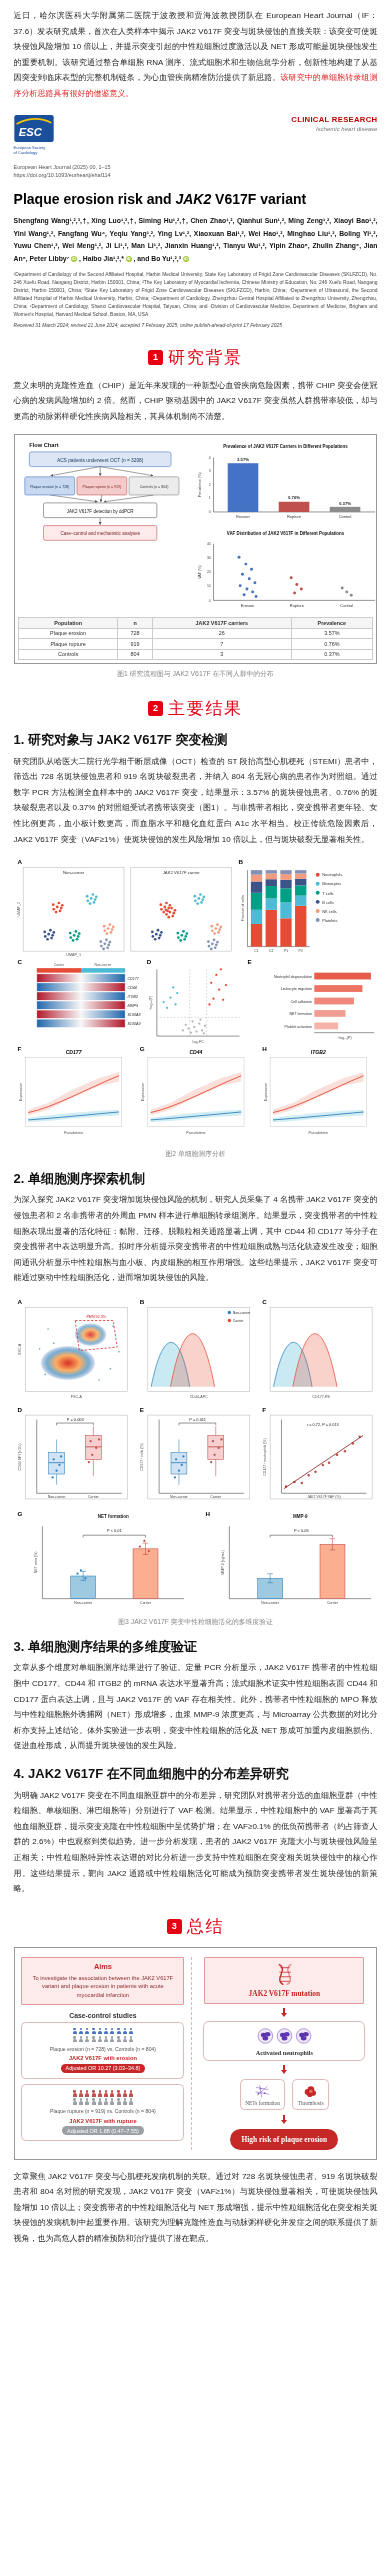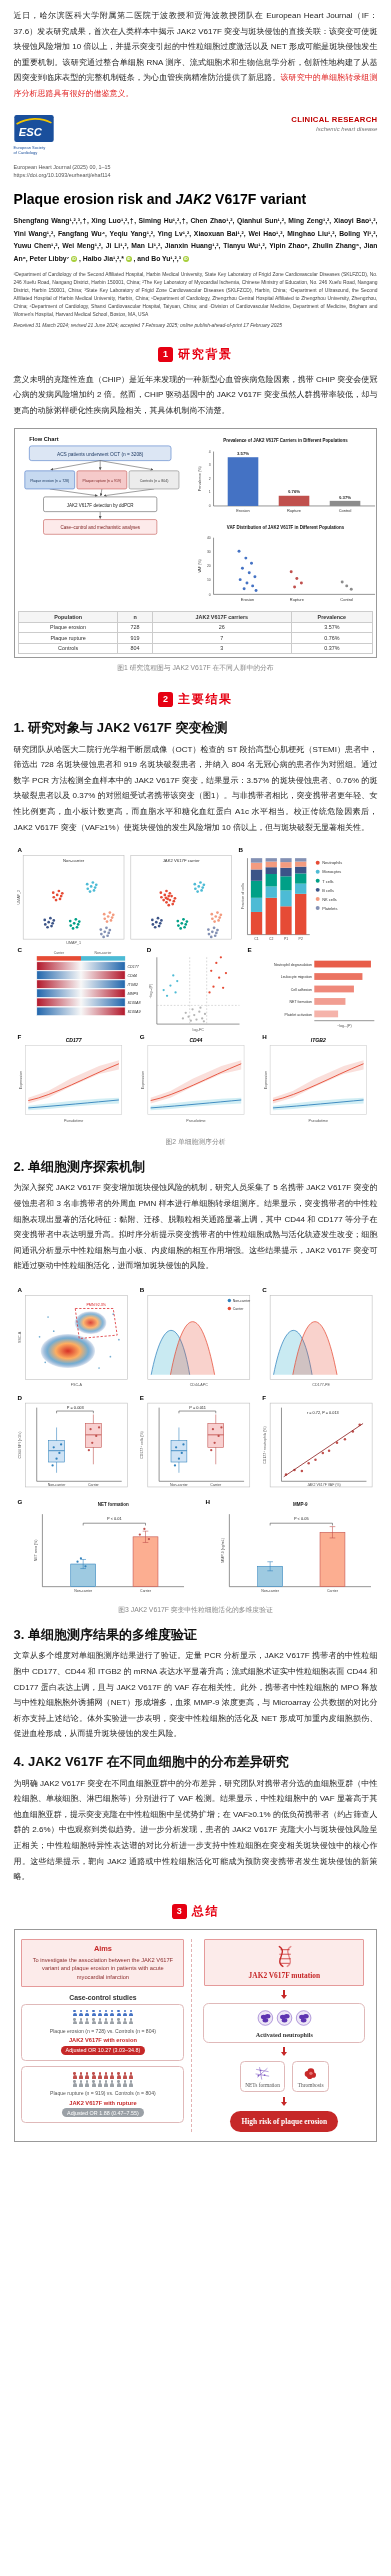--- a/index.html
+++ b/index.html
@@ -16,21 +16,21 @@
   .jcat{color:#c00000;font-weight:bold;font-size:7.7px;letter-spacing:0.3px;}
   .jsub{color:#777;font-size:6px;font-style:italic;margin-top:2.3px;}
   h1.title{font-size:14px;line-height:1.25;margin:11.3px 0 6.8px;color:#000;font-weight:bold;}
   .authors{font-size:6.8px;font-weight:bold;line-height:1.85;text-align:justify;margin:0 0 5.7px;color:#111;}
   .orcid{display:inline-block;width:6.2px;height:6.2px;border-radius:50%;background:#a6ce39;color:#fff;font-size:3.7px;font-weight:bold;text-align:center;line-height:6.2px;vertical-align:middle;margin:0 1.7px;}
   .affil{font-size:4.9px;color:#444;line-height:1.6;text-align:justify;}
   .received{font-size:4.9px;color:#444;margin-top:4.5px;font-style:italic;}
   
   .badge{display:flex;align-items:center;justify-content:center;gap:5.1px;margin:18px 0 9px;}
   .badge-num{width:14.7px;height:14.7px;border-radius:2.8px;background:#e60012;color:#fff;font-size:9px;font-weight:bold;display:flex;align-items:center;justify-content:center;}
-  .badge-title{font-size:12px;font-weight:bold;color:#e60012;letter-spacing:1.7px;}
+  .badge-title{font-size:17px;font-weight:normal;color:#e60012;letter-spacing:1.7px;}
   h3.sub{font-size:13px;font-weight:bold;margin:11.3px 0 4.5px;color:#111;}
   
   .figure{margin:9px 0 2.3px;}
   .fig-border{border:0.6px solid #999;padding:3.4px;background:#fff;}
   .fig-caption{text-align:center;font-size:6.8px;color:#888;margin:4.5px 0 1.1px;}
   table.mini{width:100%;border-collapse:collapse;font-size:5.4px;margin-top:3.4px;}
   table.mini th,table.mini td{border:0.6px solid #ccc;padding:1.7px 2.3px;text-align:center;color:#333;}
   table.mini th{background:#f5f5f5;font-weight:bold;}
   
   .ga{display:grid;grid-template-columns:1fr 1.05fr;padding:5.7px 3.4px;}
@@ -450,21 +450,21 @@
           <text transform="translate(14,417) rotate(-90)">Expression</text>
           <text transform="translate(230,417) rotate(-90)">Expression</text>
           <text transform="translate(446,417) rotate(-90)">Expression</text>
         </g>
       </svg>
     </div>
     <div class="fig-caption">图2 单细胞测序分析</div>
   </div>
 
   <h3 class="sub">2. 单细胞测序探索机制</h3>
-  <p class="zh">为深入探究 JAK2 V617F 突变增加斑块侵蚀风险的机制，研究人员采集了 5 名携带 JAK2 V617F 突变的侵蚀患者和 3 名非携带者的外周血 PMN 样本进行单细胞转录组测序。结果显示，突变携带者的中性粒细胞表现出显著的活化特征：黏附、迁移、脱颗粒相关通路显著上调，其中 CD44 和 CD177 等分子在突变携带者中表达明显升高。拟时序分析提示突变携带者的中性粒细胞成熟与活化轨迹发生改变；细胞间通讯分析显示中性粒细胞与血小板、内皮细胞的相互作用增强。这些结果提示，JAK2 V617F 突变可能通过驱动中性粒细胞活化，进而增加斑块侵蚀的风险。</p>
+  <p class="zh">为深入探究 JAK2 V617F 突变增加斑块侵蚀风险的机制，研究人员采集了 4 名携带 JAK2 V617F 突变的侵蚀患者和 2 名非携带者的外周血 PMN 样本进行单细胞转录组测序。结果显示，突变携带者的中性粒细胞表现出显著的活化特征：黏附、迁移、脱颗粒相关通路显著上调，其中 CD44 和 CD177 等分子在突变携带者中表达明显升高。拟时序分析提示突变携带者的中性粒细胞成熟与活化轨迹发生改变；细胞间通讯分析显示中性粒细胞与血小板、内皮细胞的相互作用增强。这些结果提示，JAK2 V617F 突变可能通过驱动中性粒细胞活化，进而增加斑块侵蚀的风险。</p>
 
   <div class="figure">
     <div>
       <svg width="365" height="315" viewBox="0 0 644 556">
         <defs>
           <radialGradient id="fc1">
               <stop offset="0" stop-color="#d73027"></stop>
               <stop offset="0.45" stop-color="#fdae61"></stop>
               <stop offset="0.75" stop-color="#74add1"></stop>
               <stop offset="1" stop-color="#4575b4" stop-opacity="0.15"></stop>
@@ -722,15 +722,16 @@
           <div class="ga-arrow">
               <div class="arrow-stem"></div>
               <div class="arrow-head"></div>
             </div>
           <div class="ga-red">High risk of plaque erosion</div>
         </div>
       </div>
     </div>
   </div>
 
+  <p class="zh" style="margin-top:9px;">文章聚焦 JAK2 V617F 突变与心肌梗死发病机制的关联。通过对 728 名斑块侵蚀患者、919 名斑块破裂患者和 804 名对照的研究发现，JAK2 V617F 突变（VAF≥1%）与斑块侵蚀显著相关，可使斑块侵蚀风险增加 10 倍以上；突变携带者的中性粒细胞活化与 NET 形成增强，提示中性粒细胞活化在突变相关斑块侵蚀的发病机制中起重要作用。该研究为理解克隆性造血与动脉粥样硬化并发症之间的联系提供了新视角，也为高危人群的精准预防和治疗提供了潜在靶点。</p>
 
 </div>
 
 
 </body></html>

